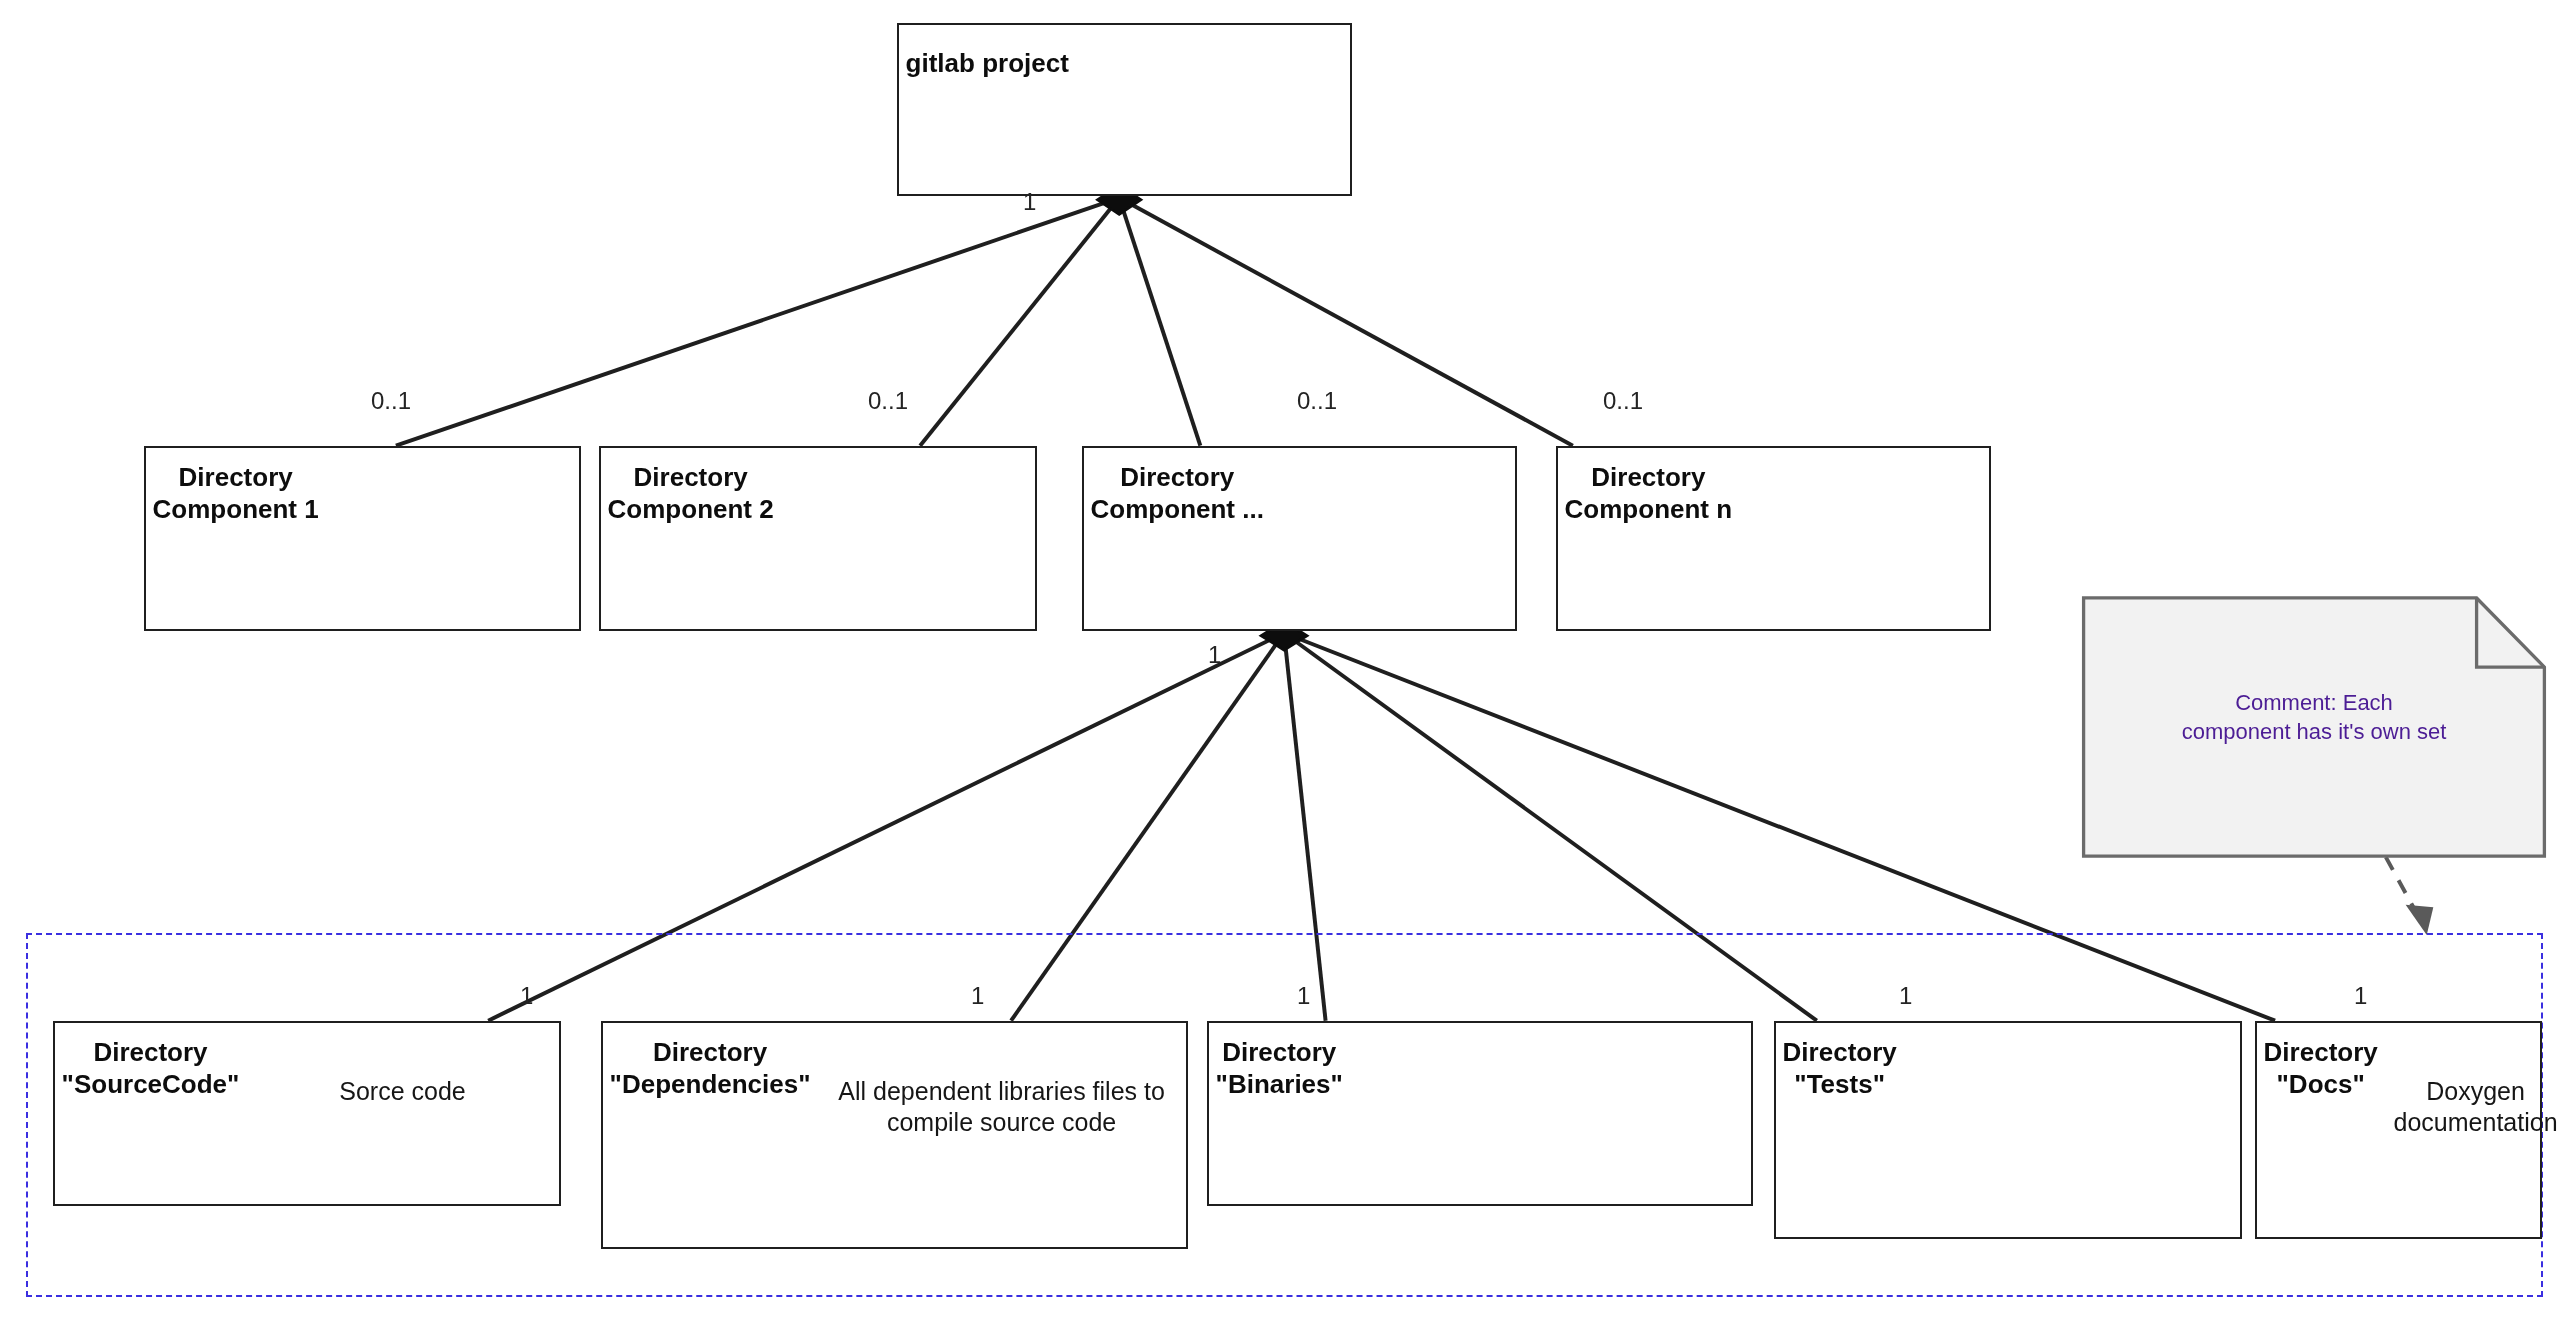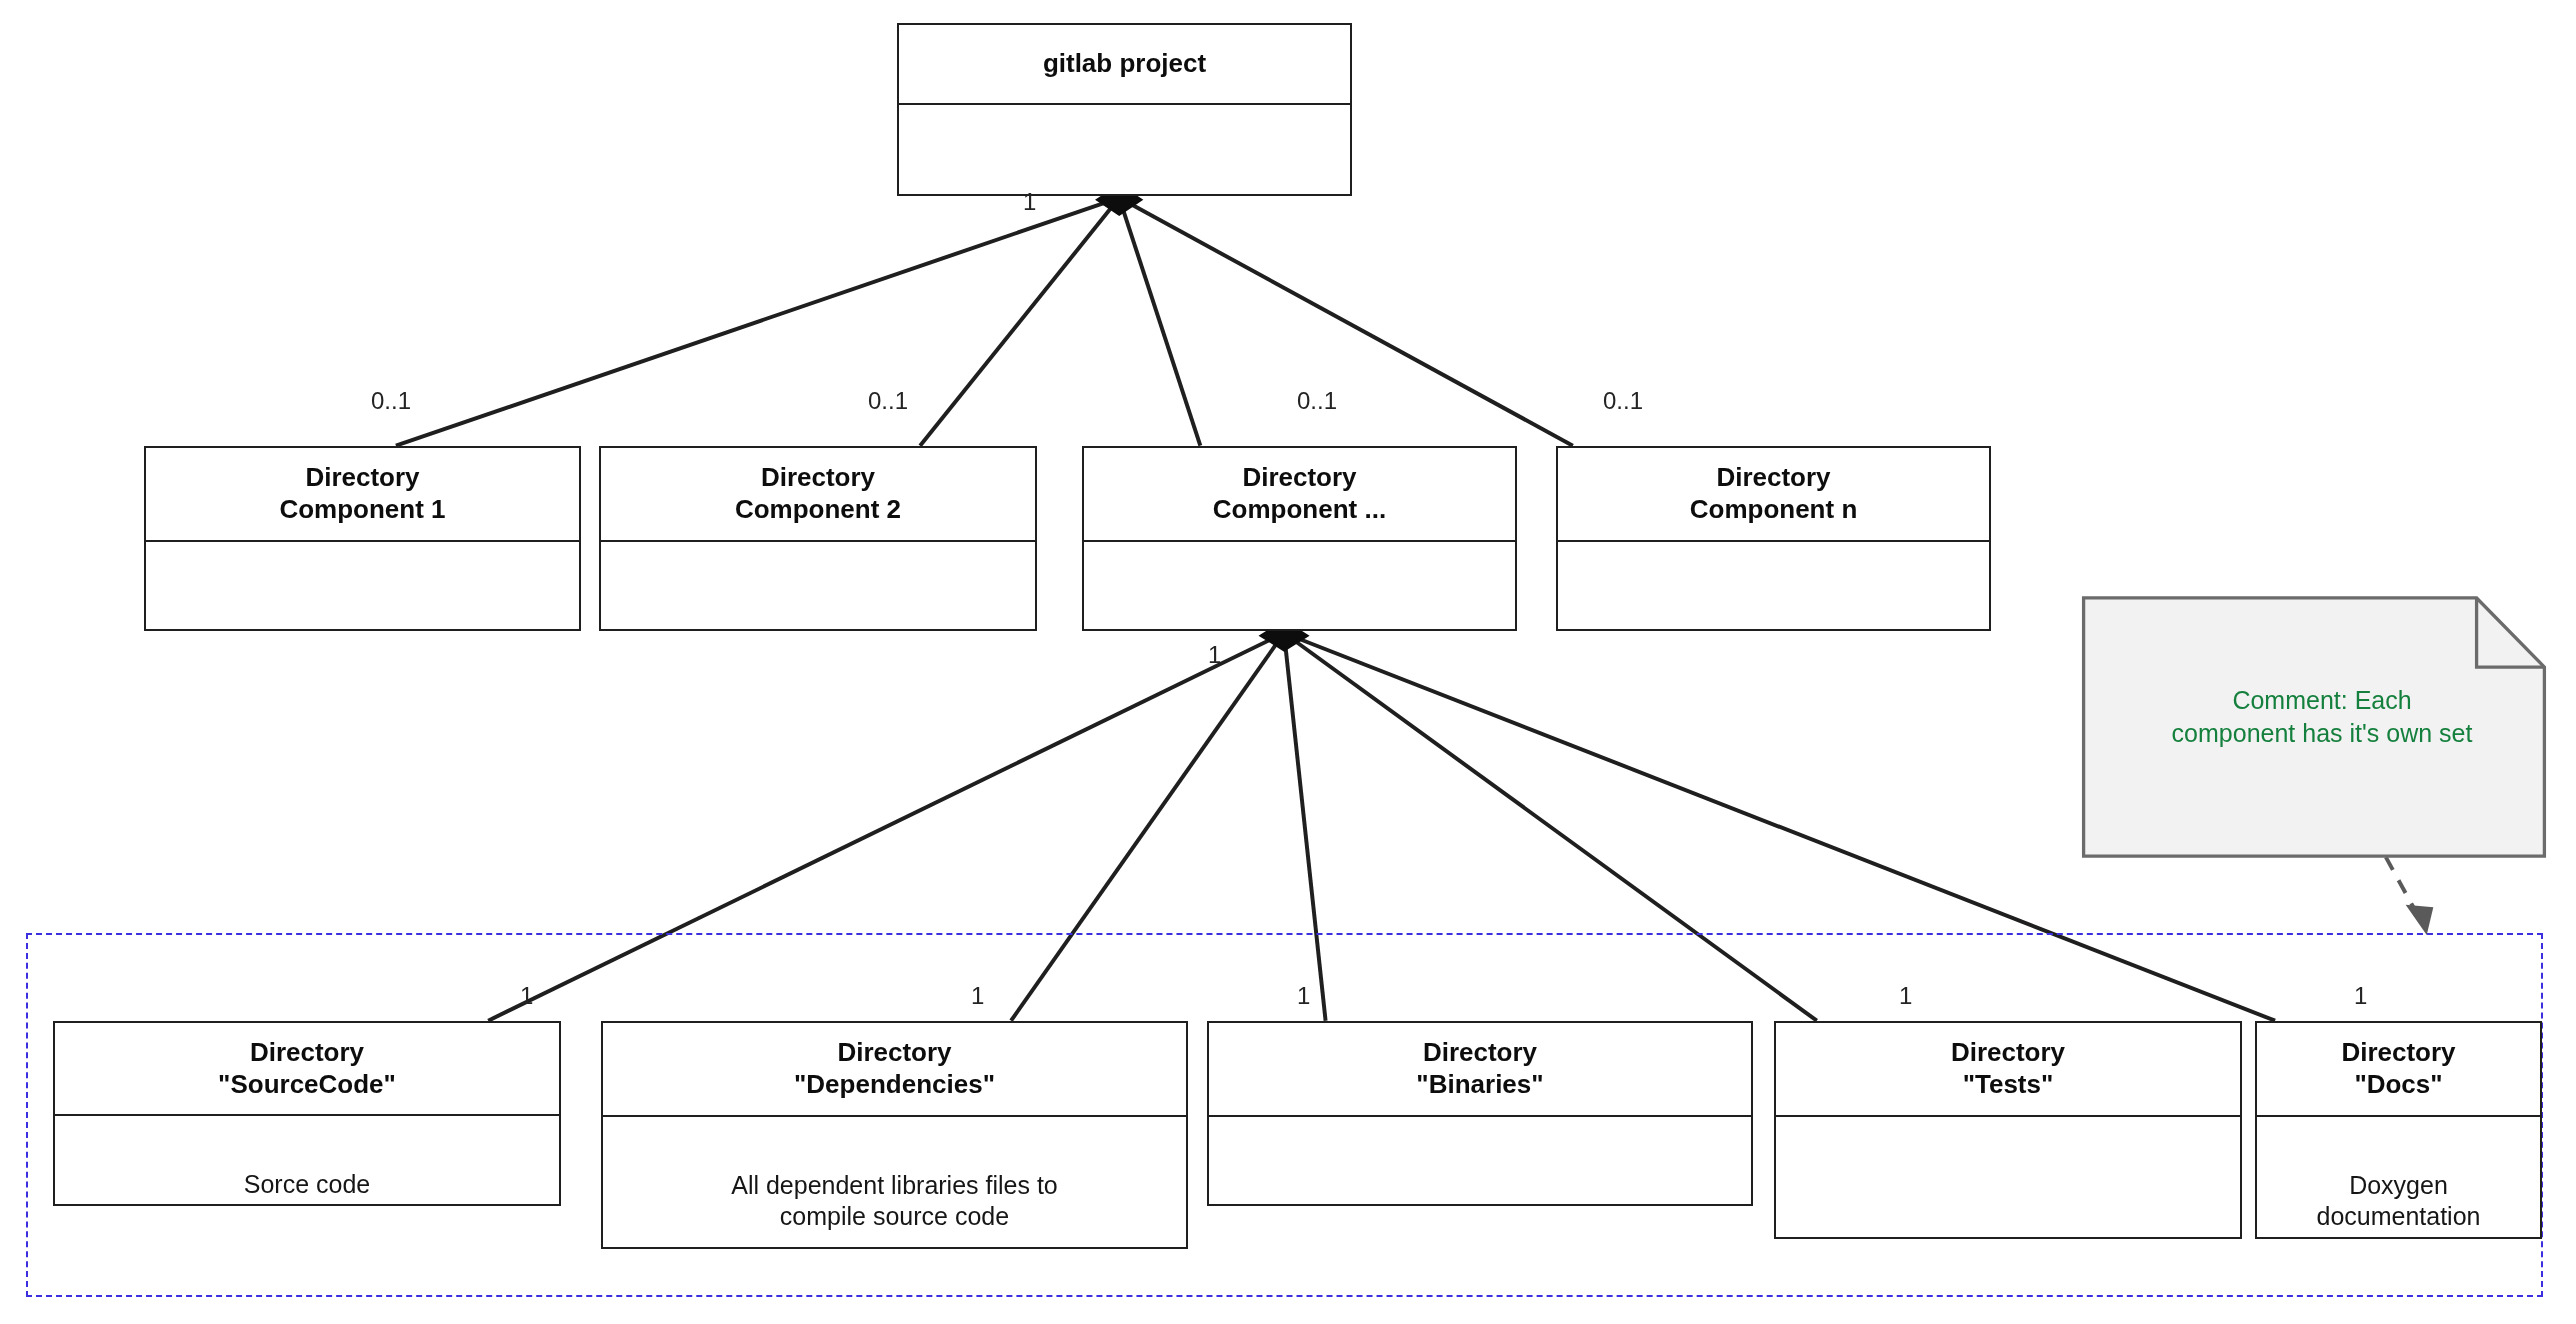--- a/index.html
+++ b/index.html
@@ -27,21 +27,21 @@
     pointer-events: none;
   }
 
   
   .uml-box {
     position: absolute;
     box-sizing: border-box;
     border: 2px solid #1f1f1f;
     background: #ffffff;
     display: flex;
-    flex-direction: column;
+    flex-direction: row;
     z-index: 5;
   }
   .uml-head {
     box-sizing: border-box;
     display: flex;
     align-items: center;
     justify-content: center;
     text-align: center;
     font-weight: bold;
     font-size: 26px;
@@ -90,32 +90,32 @@
     z-index: 1;
   }
 
   
   .note {
     position: absolute;
     z-index: 6;
   }
   .note-text {
     position: absolute;
-    left: 8px;
+    left: 0;
     top: 0;
     width: 100%;
     height: 100%;
     box-sizing: border-box;
     display: flex;
     align-items: center;
     justify-content: center;
     text-align: center;
-    font-size: 25px;
+    font-size: 22px;
     line-height: 1.33;
-    color: #15803d;
+    color: #4c1d95;
     padding: 6.6px 20px 26px 20px;
     white-space: pre-line;
     pointer-events: none;
   }
 </style>
 </head>
 <body>
 
 <div id="canvas">
 

